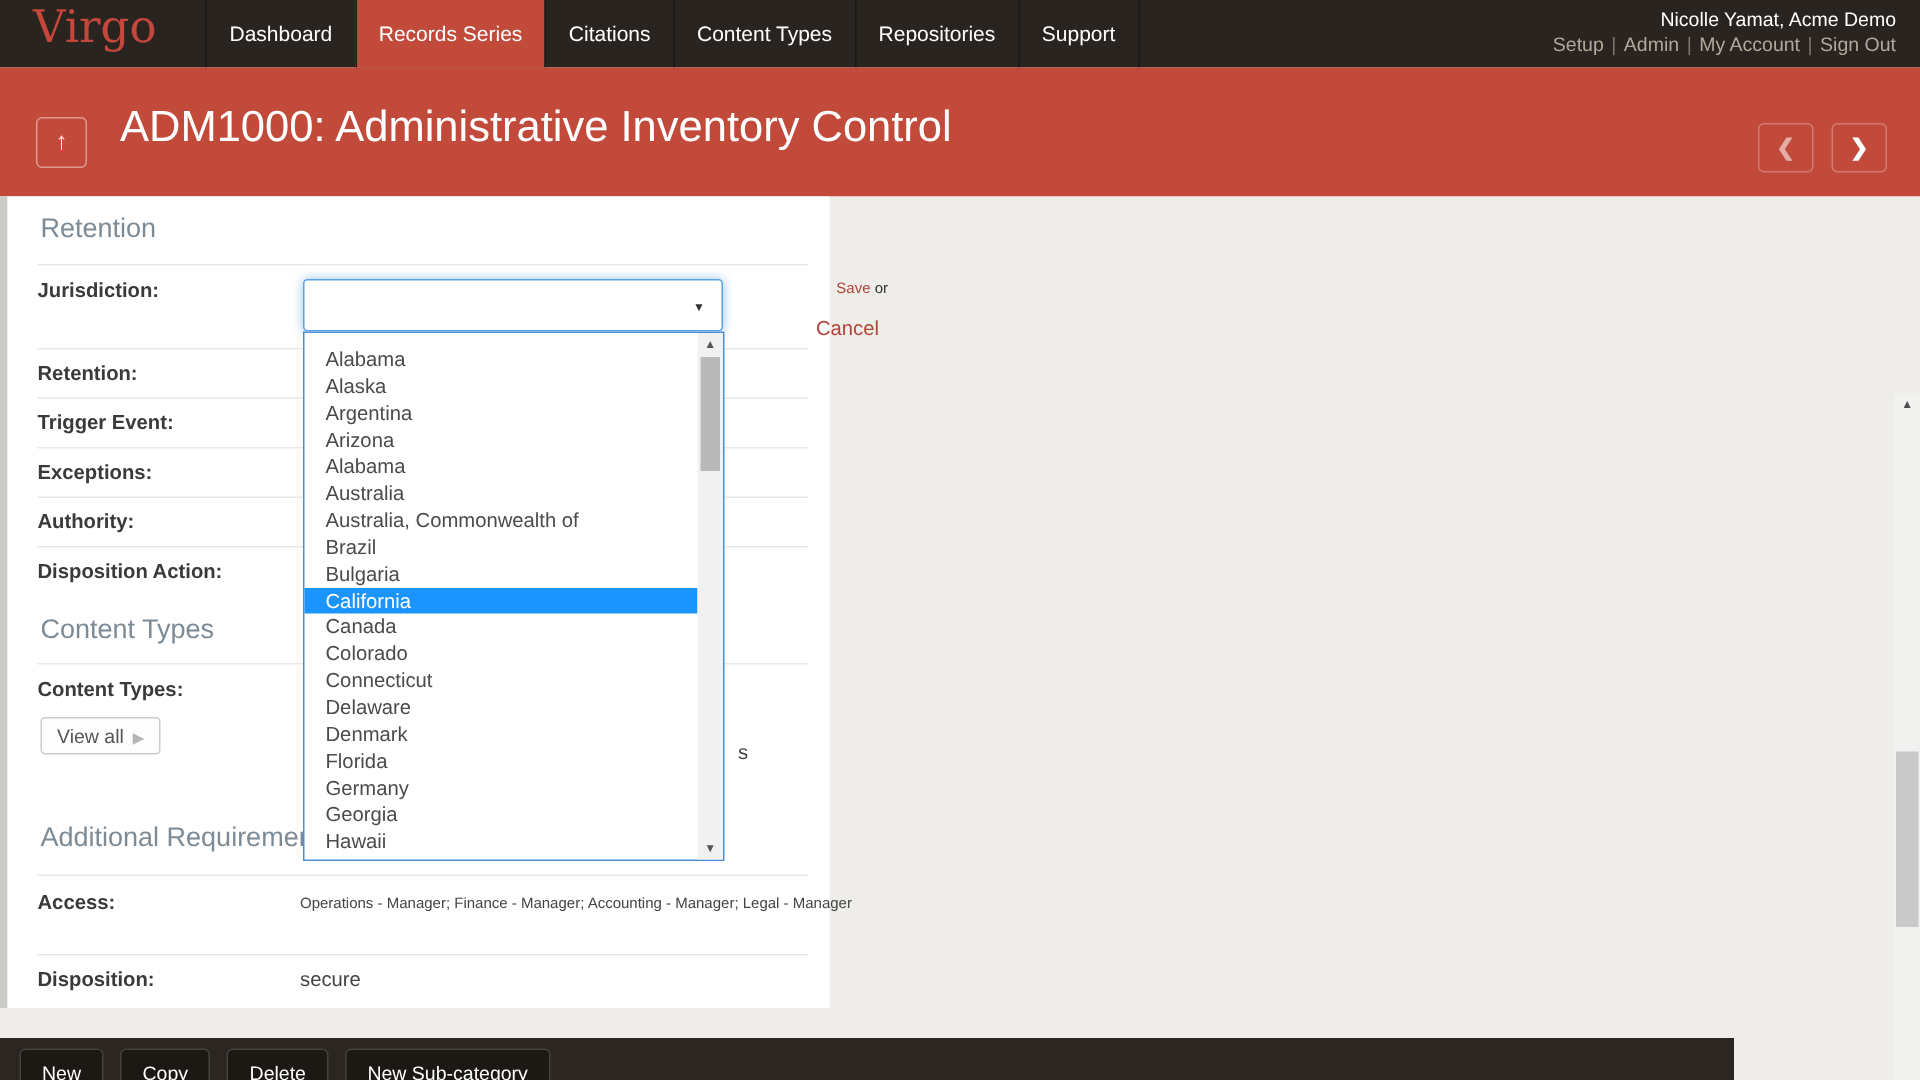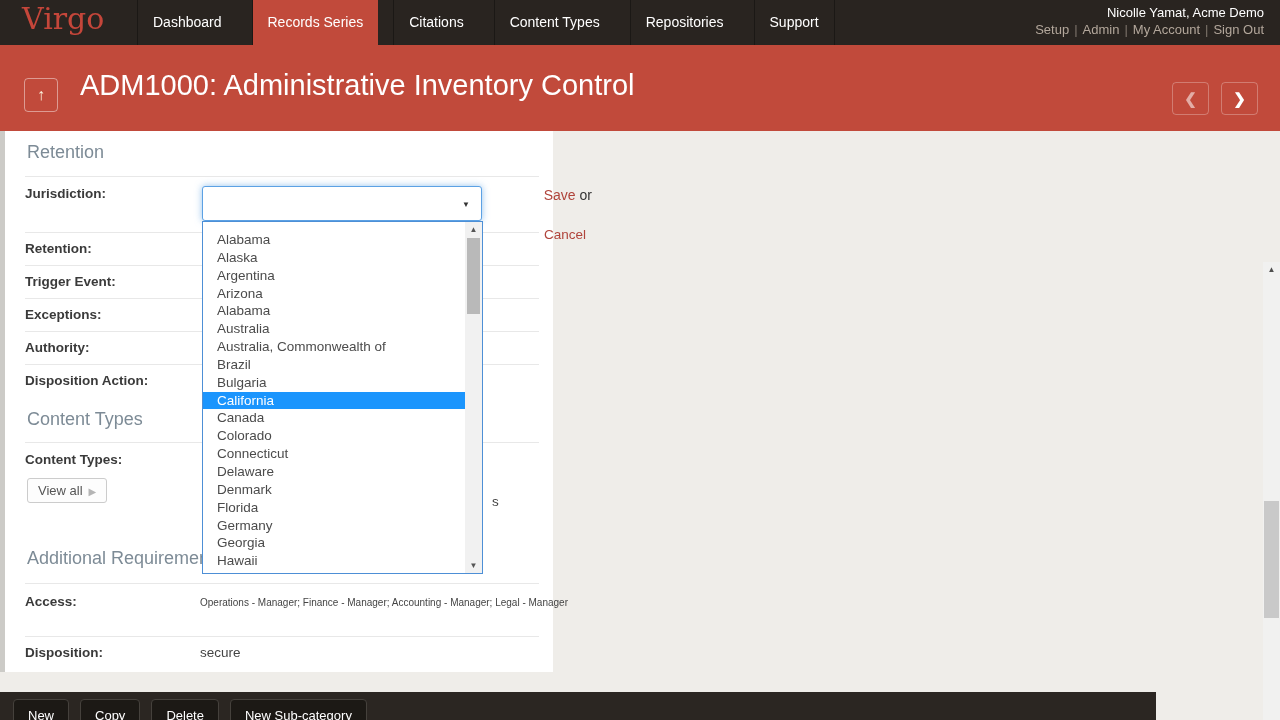--- a/index.html
+++ b/index.html
@@ -3,21 +3,21 @@
 <meta charset="utf-8">
 <style>
   * { margin:0; padding:0; box-sizing:border-box; }
   html,body { width:1280px; height:720px; overflow:hidden; }
   body { font-family:"Liberation Sans", sans-serif; background:#efede9; position:relative; }
 
   
   .topnav { position:absolute; left:0; top:0; width:1280px; height:45px; background:#292420; }
   .logo { position:absolute; left:22px; top:1px; font-family:"DejaVu Serif", serif;
           font-size:30px; color:#c5463a; letter-spacing:0px; }
-  .tabs { position:absolute; left:137px; top:0; height:45px; display:flex;gap:15px; }
+  .tabs { position:absolute; left:137px; top:0; height:45px; display:flex; }
   .tab { height:45px; line-height:45px; padding:0 15px; color:#fff; font-size:14px;
          border-left:1px solid #1b1815; cursor:pointer; white-space:nowrap; }
   .tab:last-child { border-right:1px solid #1b1815; }
   .tab.active { background:#c14a3b; }
   .userbox { position:absolute; right:16px; top:4px; text-align:right; }
   .username { color:#ffffff; font-size:13px; line-height:17px; }
   .userlinks { font-size:13px; color:#b3a79b; line-height:18px; }
   .userlinks .ulink { color:#b3a79b; cursor:pointer; }
   .userlinks .sep { color:#7e756c; margin:0 5px; }
 
@@ -37,23 +37,23 @@
   .content { position:absolute; left:0; top:131px; width:1280px; height:541px; background:#efede9; }
   .leftstrip { position:absolute; left:0; top:0; width:5px; height:541px; background:#cccbc7; }
   .panel { position:absolute; left:5px; top:0; width:548px; height:541px; background:#ffffff;padding-left:41px; }
 
   .sechead { position:absolute; left:22px; font-size:18px; color:#7d8b96; }
   .divider { position:absolute; left:20px; right:14px; border-top:1px solid #e8e8e8; height:0; }
   .flabel { position:absolute; left:20px; font-size:13.5px; font-weight:bold; color:#3a3a3a; }
   .fvalue { position:absolute; font-size:13.5px; color:#444; }
 
   .savecancel { position:absolute; left:495px; top:56px; width:92px; text-align:right;
-                font-size:14px; color:#333; }
+                font-size:10px; color:#333; }
   .rlink { color:#b0443b; cursor:pointer; }
-  .cancelrow { position:absolute; left:495px; top:96px; width:86px; text-align:right; font-size:13.5px; }
+  .cancelrow { position:absolute; left:495px; top:80px; width:86px; text-align:right; font-size:13.5px; }
 
   .viewall { position:absolute; left:22px; top:347px; height:25px; padding:0 10px;
              background:#fdfdfd; border:1px solid #cccccc; border-radius:3px;
              font-size:13px; color:#555; line-height:23px; cursor:pointer; }
   .viewall .arr { color:#b5b5b5; font-size:10px; margin-left:6px; }
 
   .bullets { position:absolute; left:222px; top:322px; list-style:none; }
   .bullets li { height:19.7px; line-height:19.7px; font-size:13.5px; color:#444; padding-left:13px; position:relative; }
   .bullets li::before { content:"•"; position:absolute; left:0; top:0; color:#333; }
   .spacer { display:inline-block; width:252px; }

